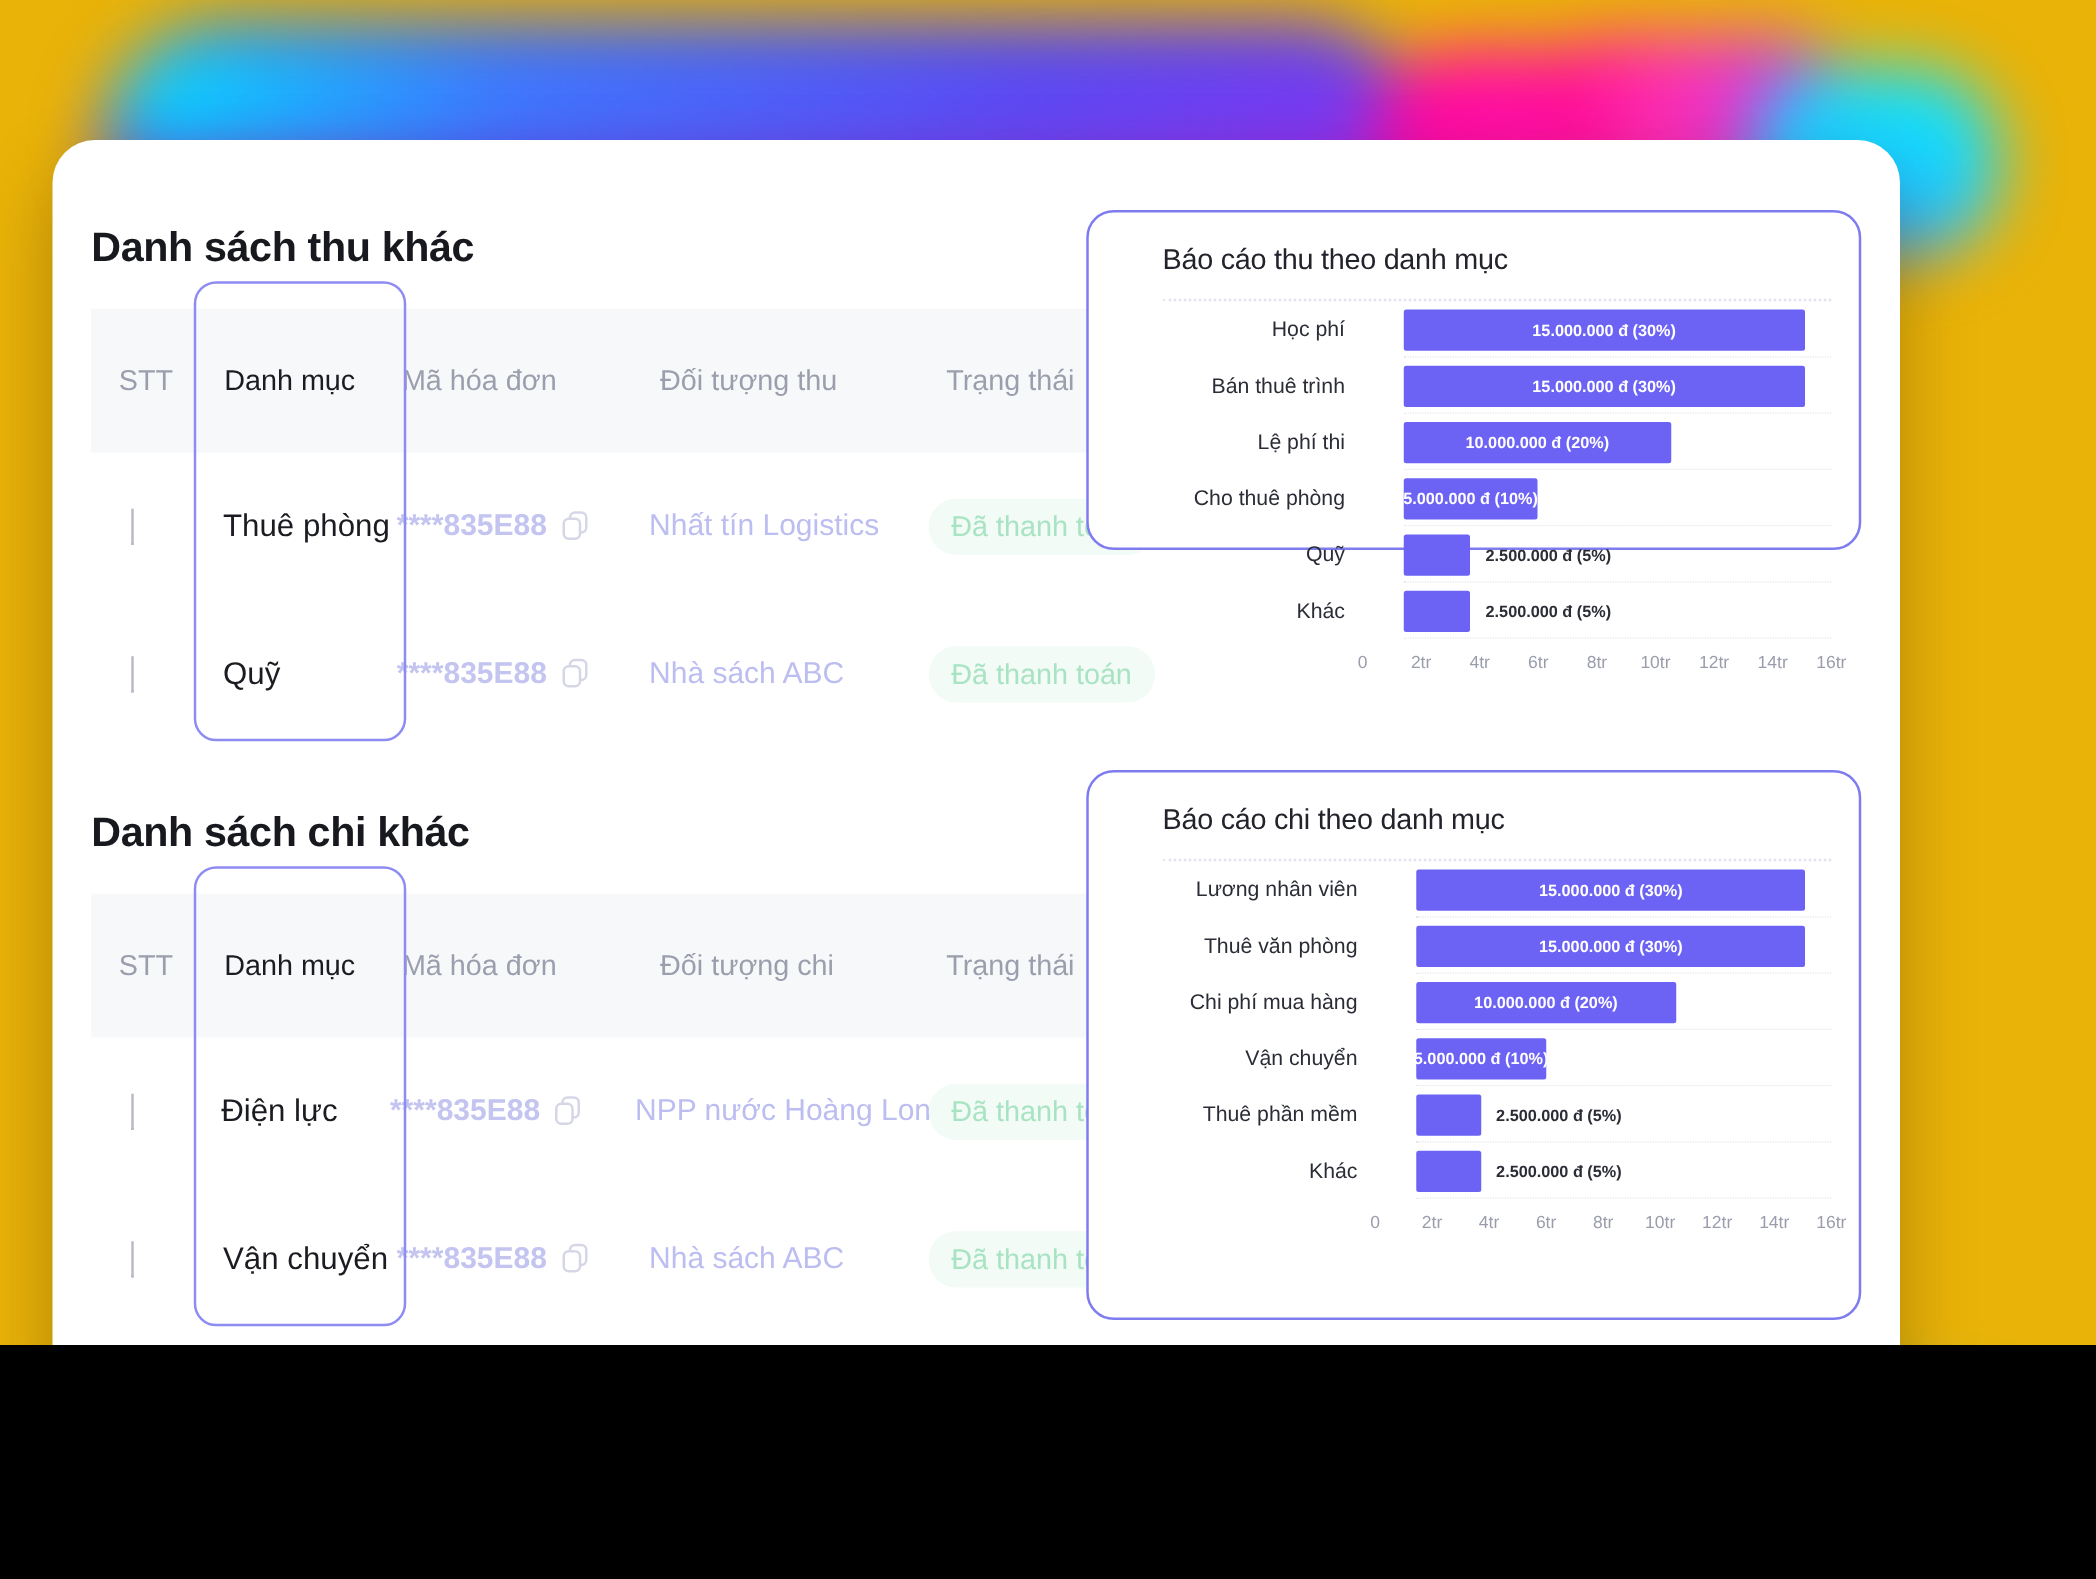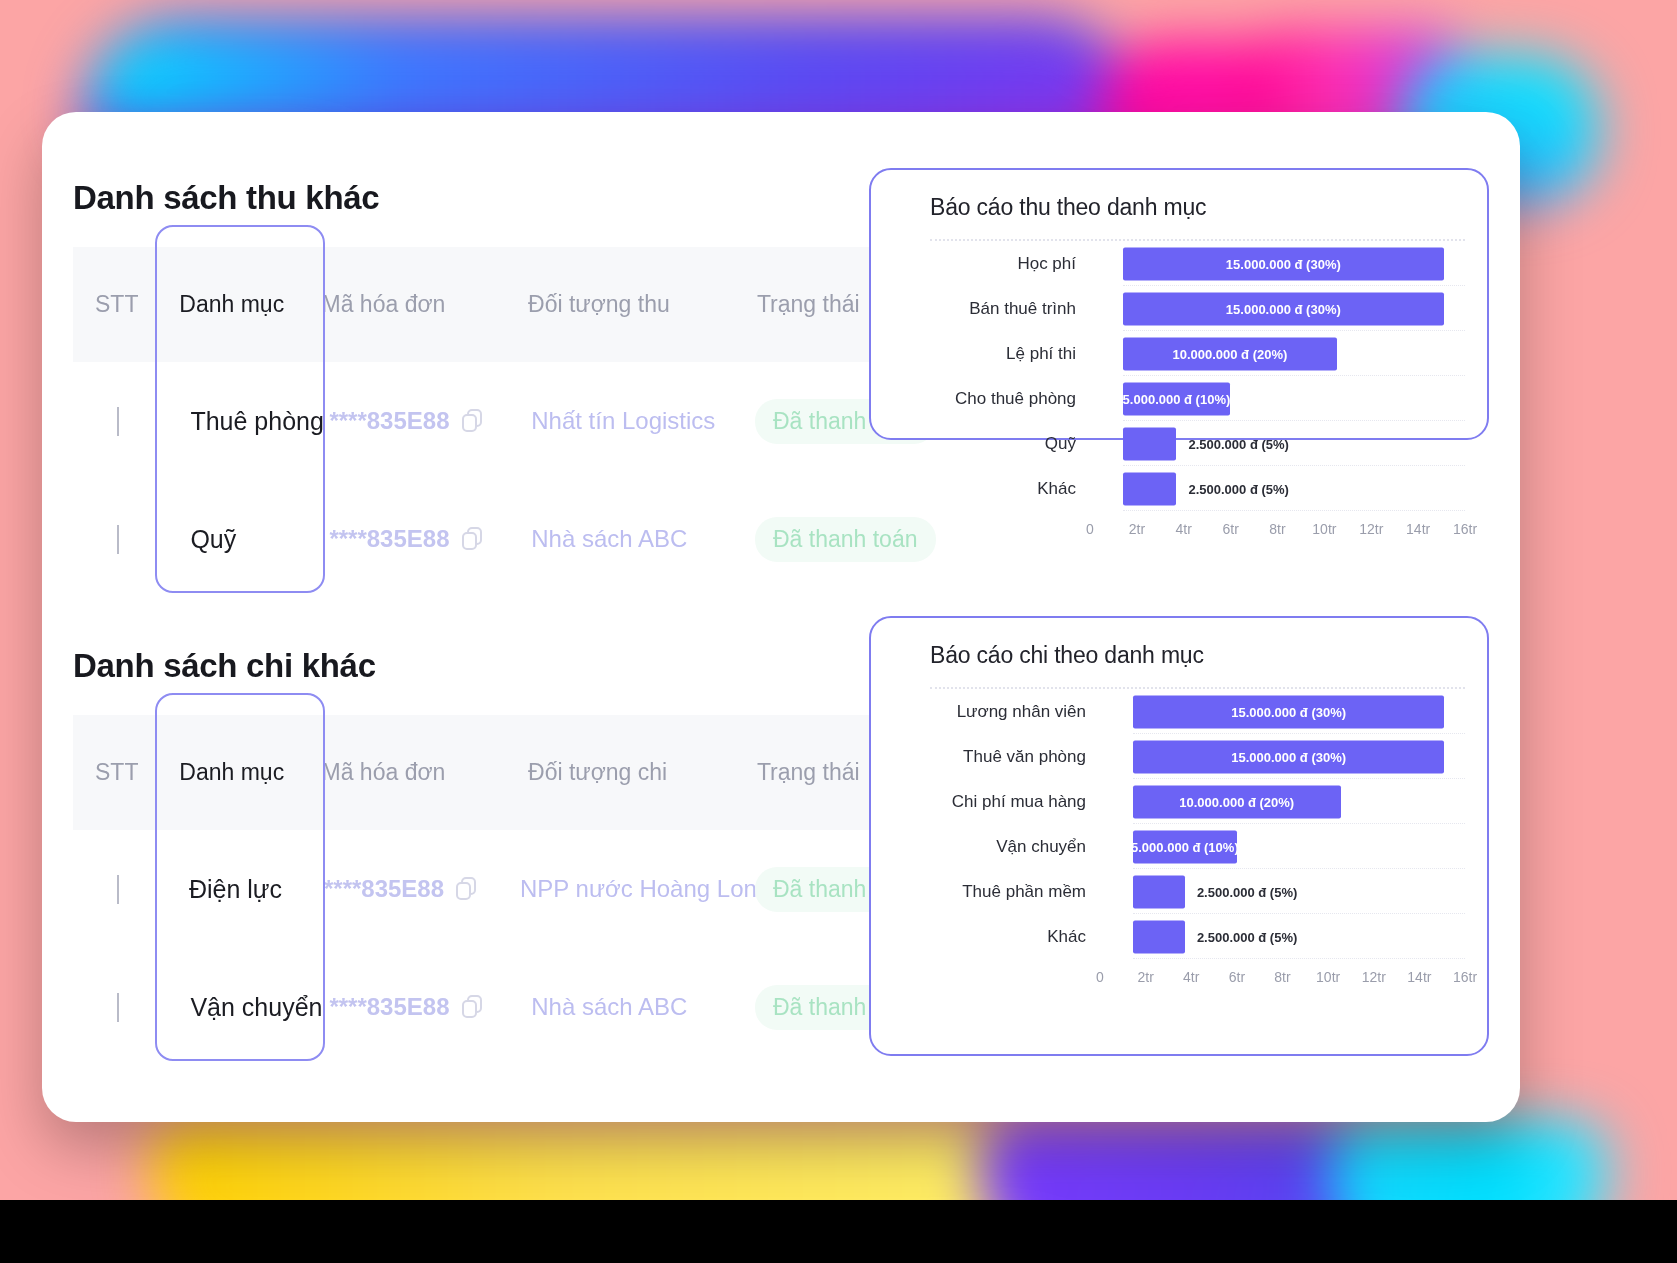--- a/index.html
+++ b/index.html
@@ -8,22 +8,22 @@
     width: 1677px;
     height: 1263px;
     background: #000000;
     font-family: "Liberation Sans", sans-serif;
     overflow: hidden;
   }
 
   #stage {
     position: relative;
     width: 1677px;
-    height: 1200px;
-    background: #fca5a5;
+    height: 1076px;
+    background: #eab308;
     overflow: hidden;
   }
 
   
   .glow-layer { position: absolute; inset: 0; filter: blur(26px); }
 
   .blob { position: absolute; border-radius: 90px; }
 
   .blob-top-blue {
     left: 80px; top: 18px; width: 1060px; height: 140px;
@@ -111,21 +111,21 @@
     font-weight: 400;
     white-space: nowrap;
   }
   .th.c0 { width: 86px; padding-left: 22px; }
   .th.c1 { width: 168px; padding-left: 22px; color: #1b1c22; }
   .th.c2 { width: 212px; }
   .th.c3 { width: 235px; }
   .th.c4 { width: 150px; }
 
   .trow {
-    position: absolute; left: 12px;
+    position: absolute; left: 0;
     width: 830px; height: 118px;
     display: flex; align-items: center;
   }
   #table-thu .trow.r0 { top: 115px; }
   #table-thu .trow.r1 { top: 233px; }
   #table-chi .trow.r0 { top: 115px; }
   #table-chi .trow.r1 { top: 233px; }
 
   .td { font-size: 24px; white-space: nowrap; }
   .td.c0 { width: 86px; padding-left: 32px; }

